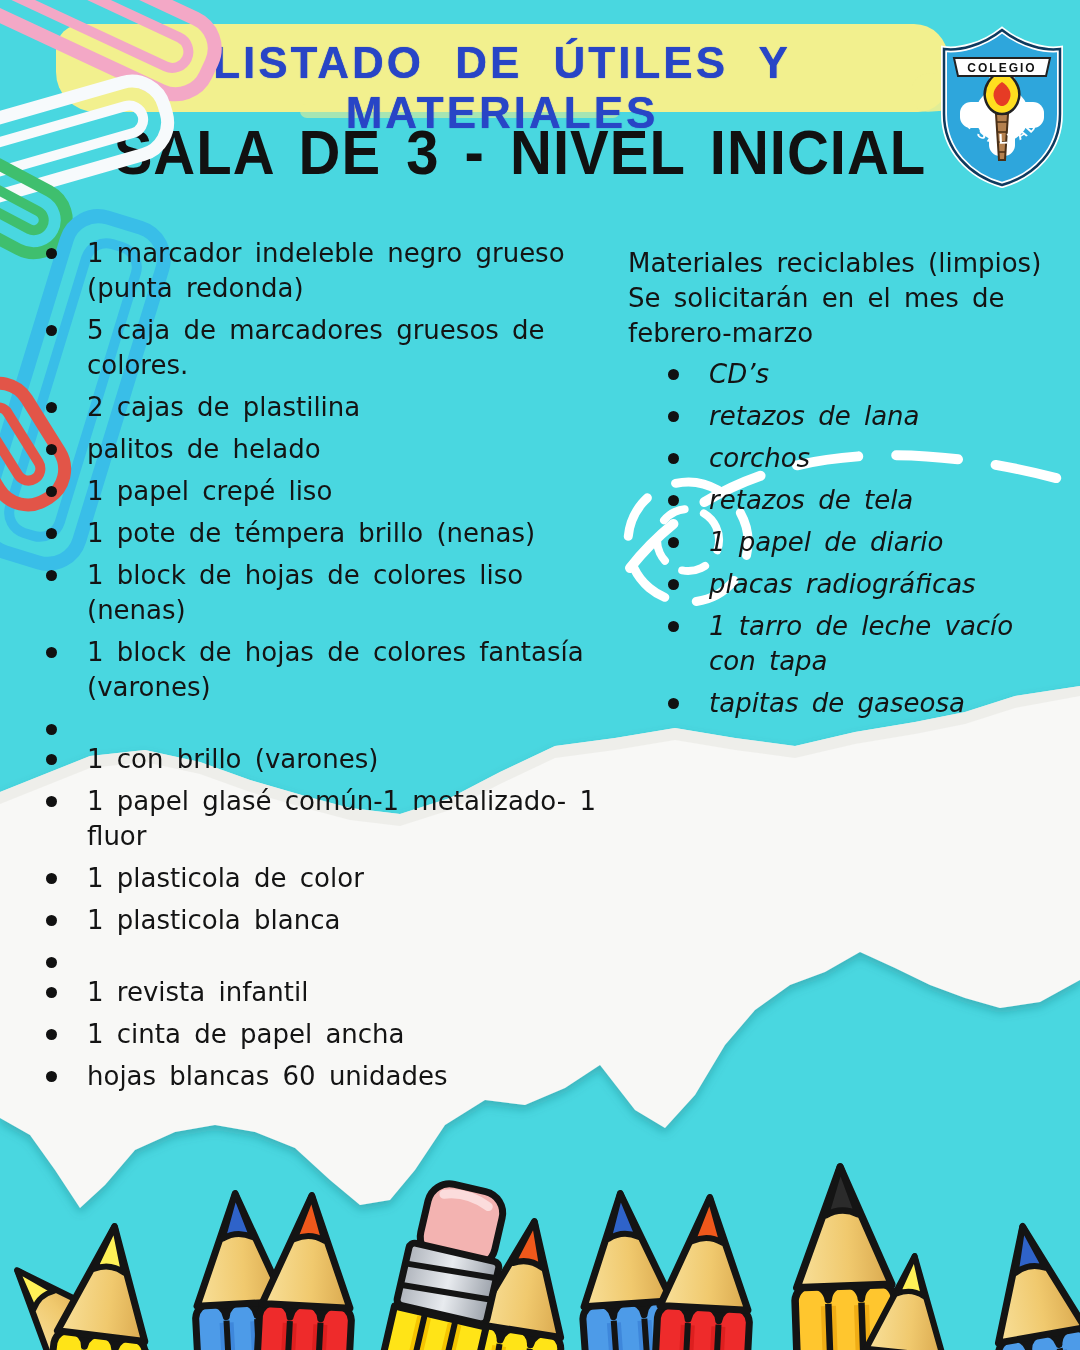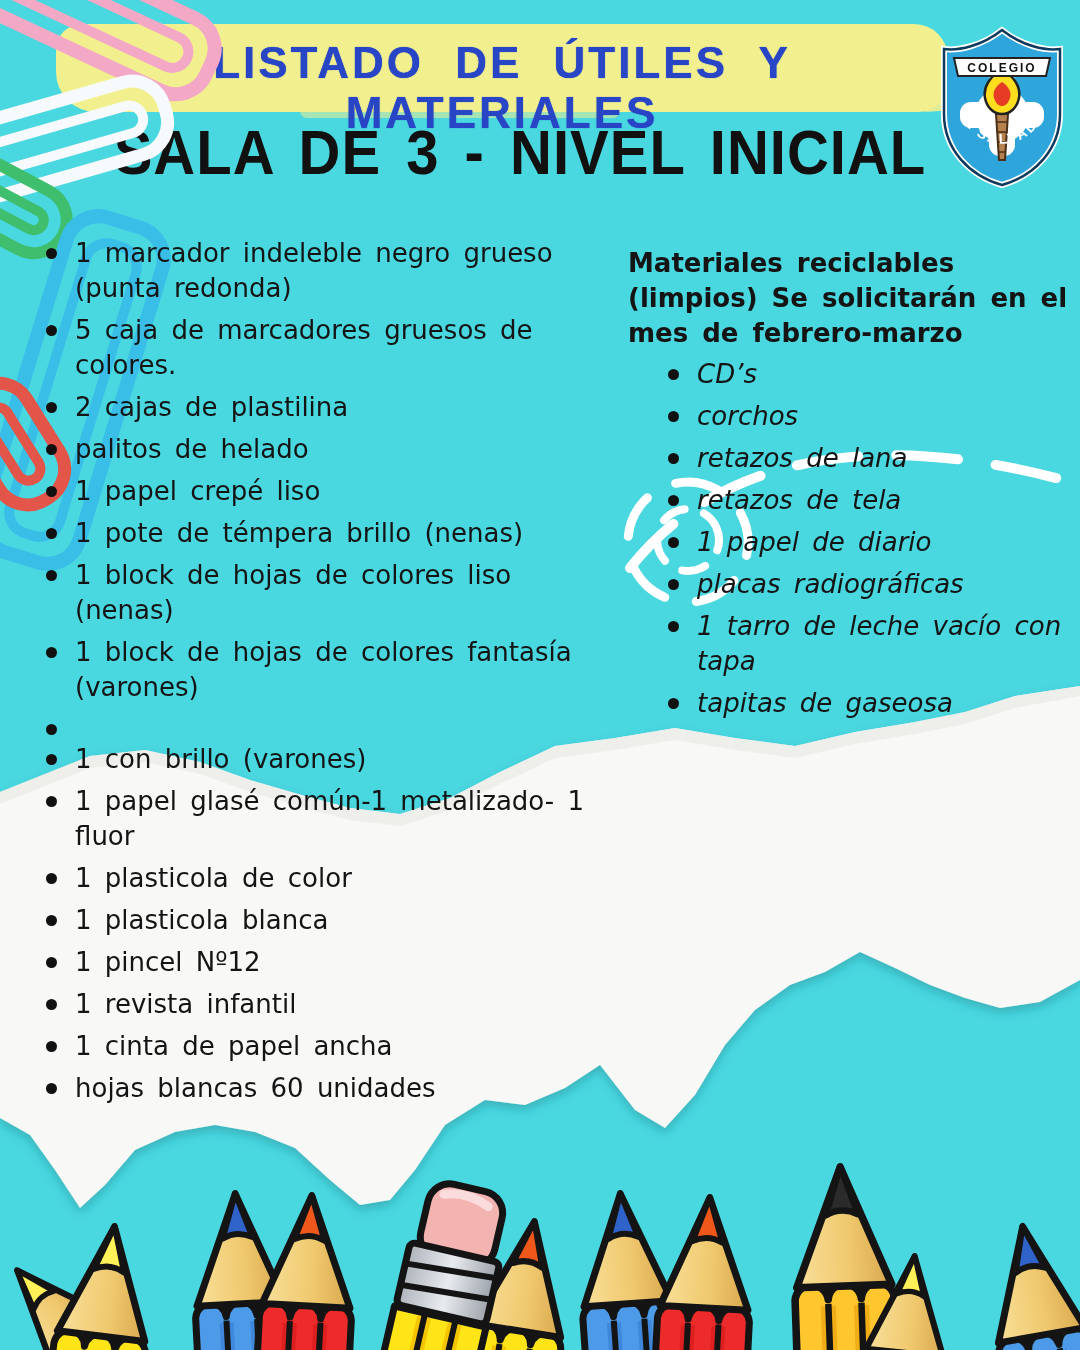--- a/index.html
+++ b/index.html
@@ -44,24 +44,24 @@
 
   
   .swirl{position:absolute;left:560px;top:420px;width:520px;height:210px;}
 
   
   .col{position:absolute;color:#141414;font-size:26px;line-height:35px;
        word-spacing:5px;}
   .col-left{left:46px;top:236px;width:575px;}
   .col-right{left:628px;top:246px;width:440px;}
   ul.plain{list-style:none;margin:0;padding:0;}
-  li.item{display:flex;margin:0 0 7px 0;}
+  li.item{display:flex;margin:0 0 7px 0;gap:12px;}
   .dot{flex:0 0 11px;width:11px;height:11px;border-radius:50%;
        background:#111;margin:12px 18px 0 0;}
-  .rec-heading{margin:0 0 6px 0;font-weight:bold;}
+  .rec-heading{margin:0 0 6px 0;}
   .col-right ul.plain{padding-left:40px;font-style:italic;}
 
   
   .pencils{position:absolute;left:0;top:1118px;width:1080px;height:232px;}
 
   .crest{position:absolute;left:936px;top:26px;width:132px;height:164px;}
 </style>
 </head>
 <body>
 
@@ -196,21 +196,20 @@
         <span class="txt">1 plasticola de color</span>
       </li>
 
       <li class="item">
         <span class="dot"></span>
         <span class="txt">1 plasticola blanca</span>
       </li>
 
       <li class="item">
         <span class="dot"></span>
-        <span class="txt">1 pincel Nº12</span>
       </li>
 
       <li class="item">
         <span class="dot"></span>
         <span class="txt">1 revista infantil</span>
       </li>
 
       <li class="item">
         <span class="dot"></span>
         <span class="txt">1 cinta de papel ancha</span>
@@ -227,26 +226,26 @@
   <p class="rec-heading">Materiales reciclables (limpios) Se solicitarán en el mes de febrero-marzo</p>
   <ul class="plain">
 
       <li class="item">
         <span class="dot"></span>
         <span class="txt">CD’s</span>
       </li>
 
       <li class="item">
         <span class="dot"></span>
+        <span class="txt">retazos de lana</span>
+      </li>
+
+      <li class="item">
+        <span class="dot"></span>
         <span class="txt">corchos</span>
-      </li>
-
-      <li class="item">
-        <span class="dot"></span>
-        <span class="txt">retazos de lana</span>
       </li>
 
       <li class="item">
         <span class="dot"></span>
         <span class="txt">retazos de tela</span>
       </li>
 
       <li class="item">
         <span class="dot"></span>
         <span class="txt">1 papel de diario</span>

